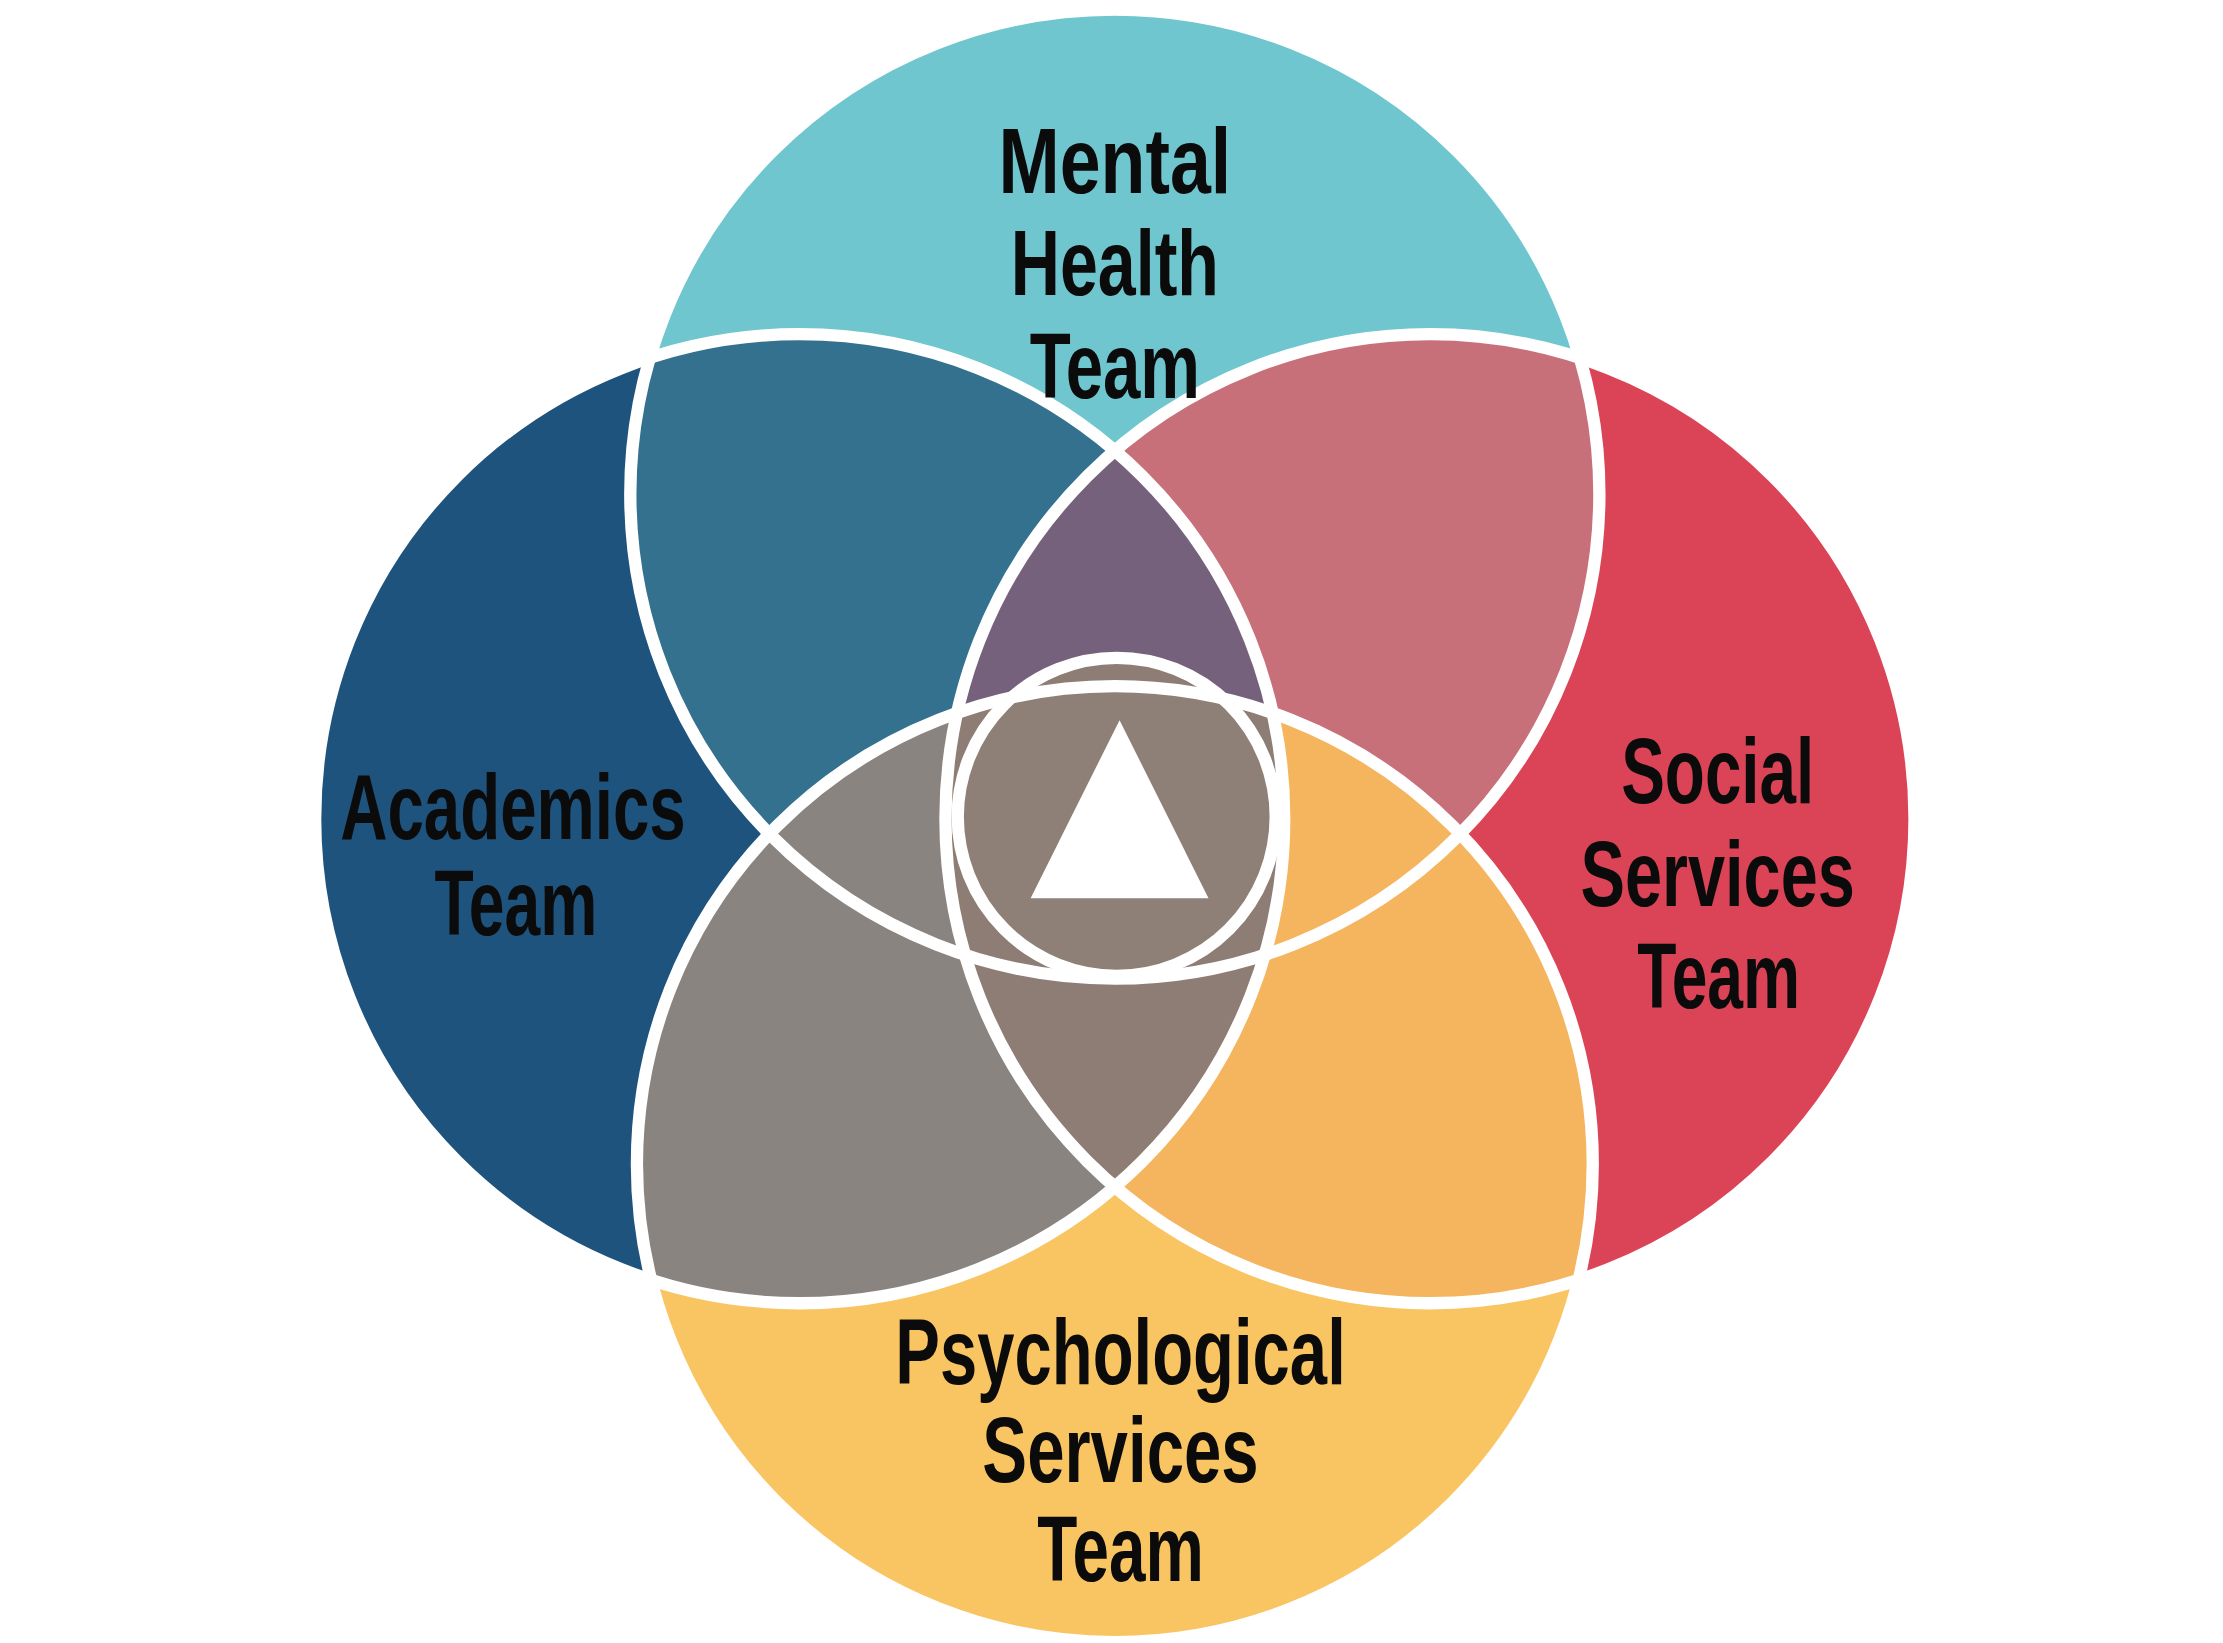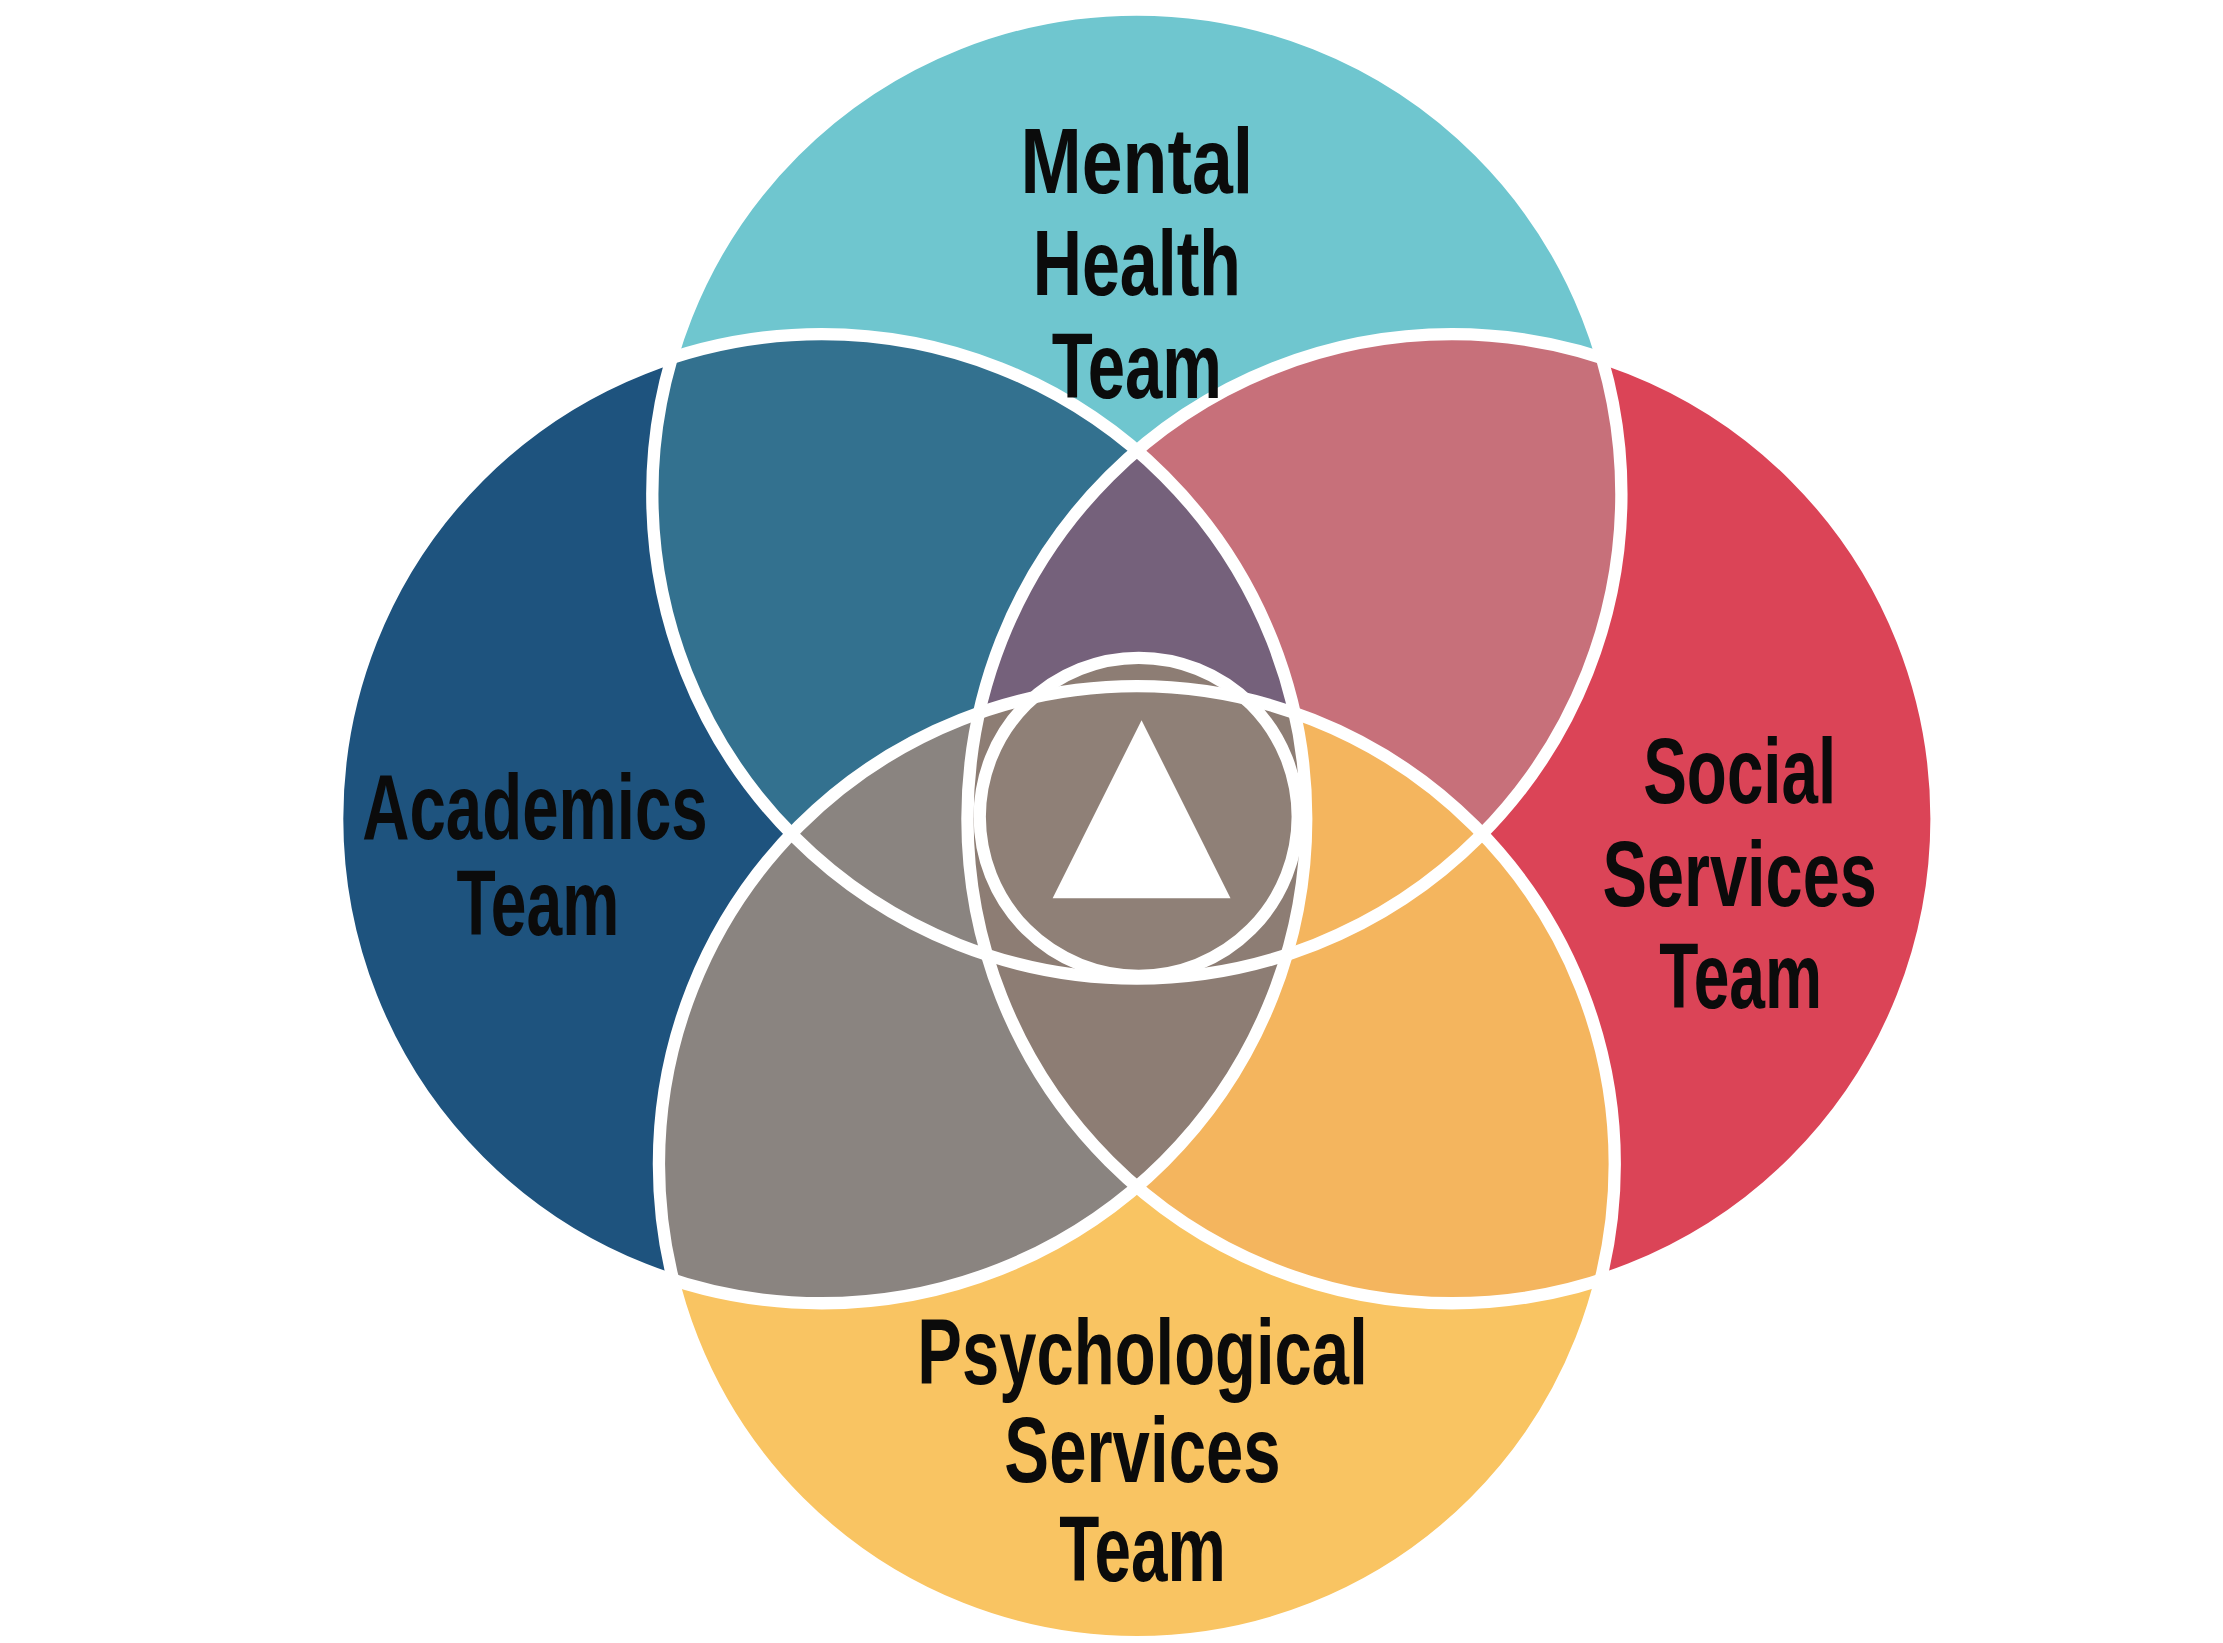--- a/index.html
+++ b/index.html
@@ -6,21 +6,20 @@
     margin: 0;
     padding: 0;
     background: #FFFFFF;
   }
   .stage {
     position: relative;
     width: 2180px;
     height: 1644px;
     background: #FFFFFF;
     overflow: hidden;
-    margin-left: 22px;
   }
   svg { display: block; }
   .outline circle {
     fill: none;
     stroke-width: 13px;
   }
   text {
     font-family: "Liberation Sans", "DejaVu Sans", sans-serif;
     font-weight: 700;
     font-size: 97px;

